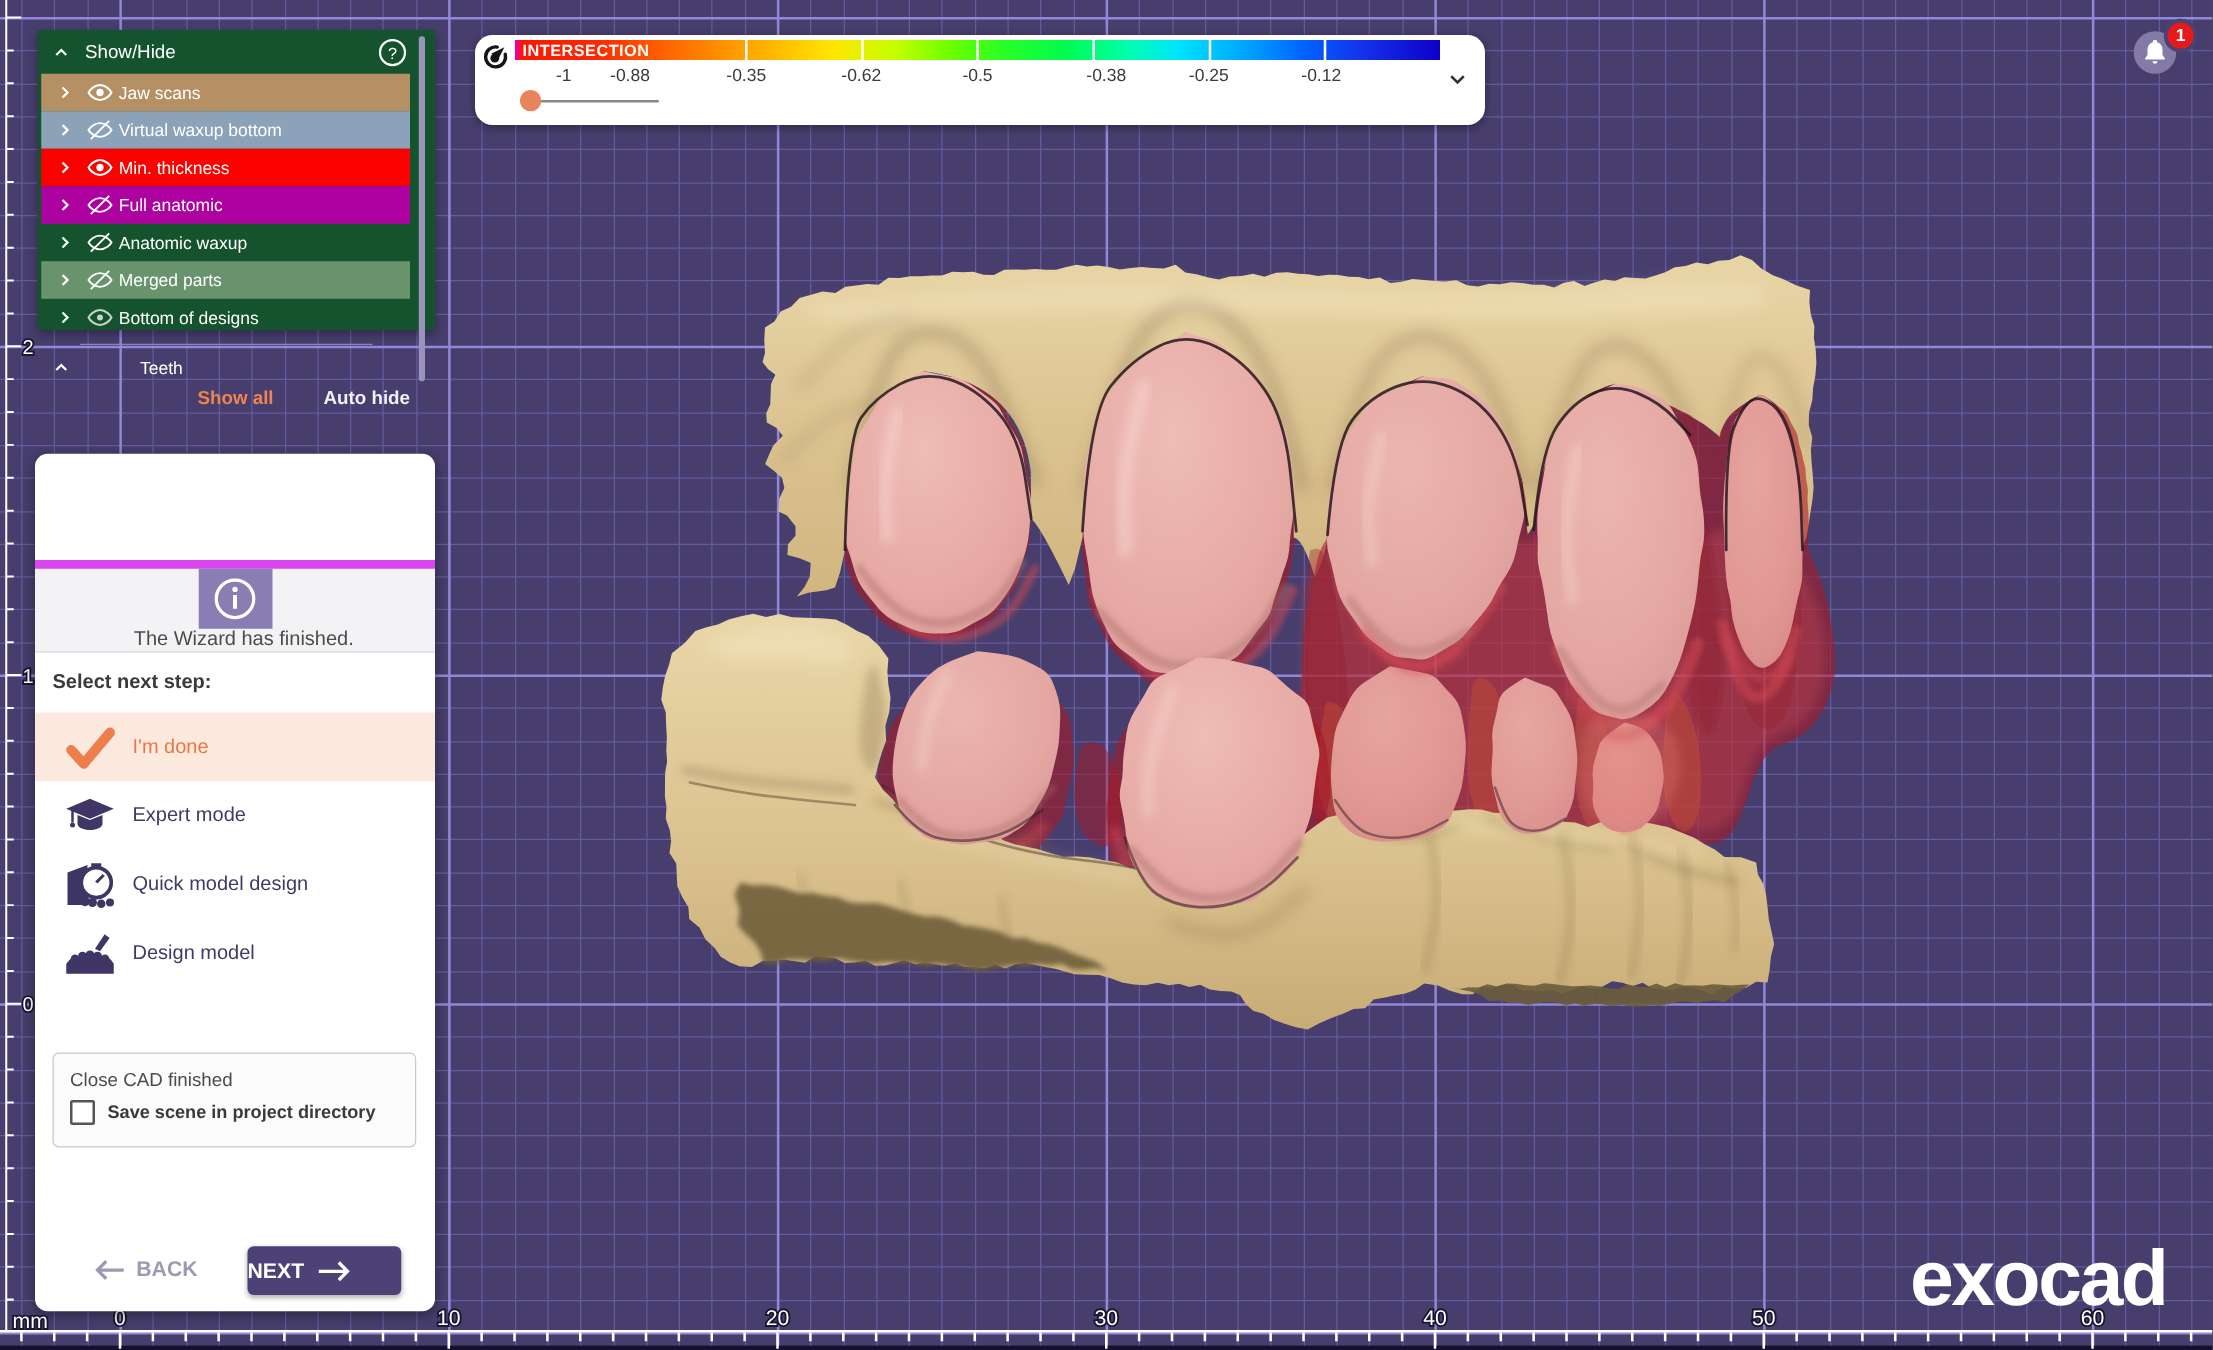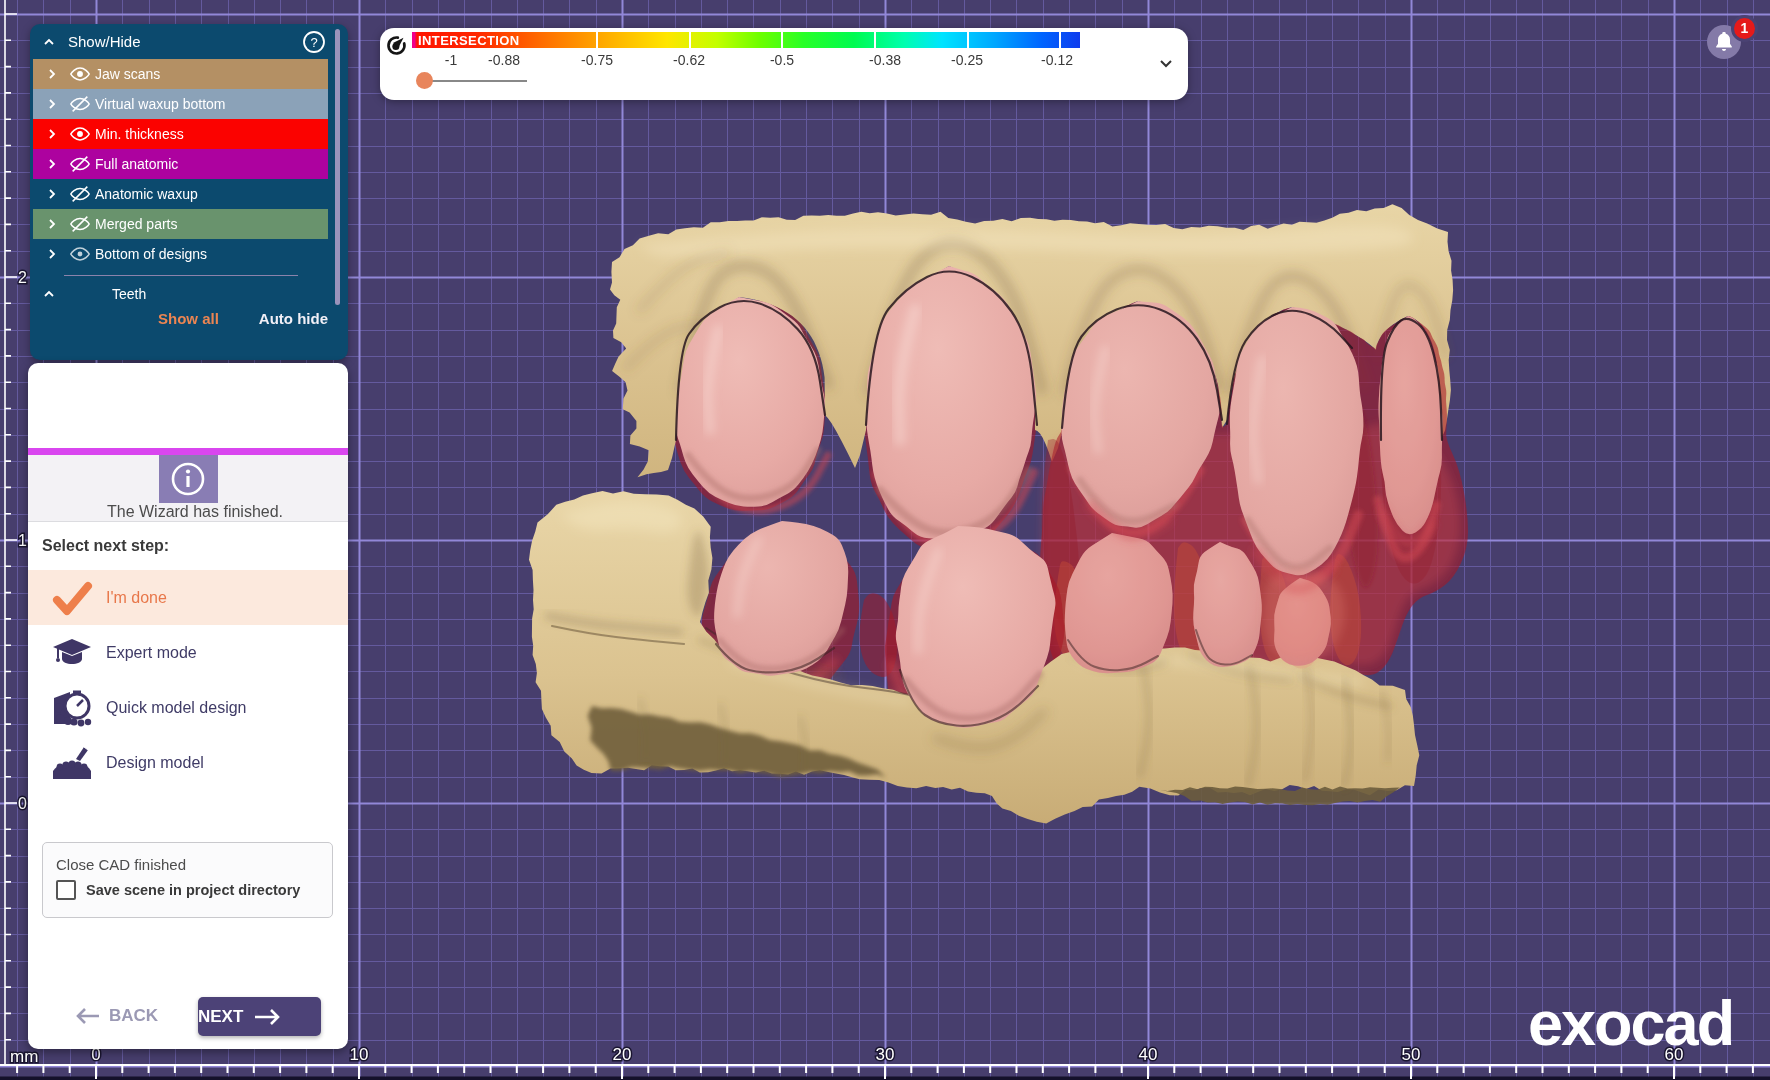--- a/index.html
+++ b/index.html
@@ -1,21 +1,21 @@
 <!DOCTYPE html>
 <html><head>
 <meta charset="utf-8">
 <style>
   html,body{margin:0;padding:0;width:1770px;height:1080px;overflow:hidden;
     background:#4a4273;font-family:"Liberation Sans",sans-serif;}
   #stage{position:absolute;inset:0;width:1770px;height:1080px;}
   #gridsvg{position:absolute;left:0;top:0;}
   
-  #shpanel{position:absolute;left:30px;top:24px;width:318px;height:336px;
-    background:#0c4a6e;border-radius:10px;box-shadow:0 3px 8px rgba(0,0,0,.35);color:#fff;}
+  #shpanel{position:absolute;left:30px;top:24px;width:318px;height:240px;
+    background:#14532d;border-radius:0;box-shadow:0 3px 8px rgba(0,0,0,.35);color:#fff;}
   #shpanel .hdr{display:flex;align-items:center;height:35px;padding:0 22px 0 14px;}
   #shpanel .hdr .t{font-size:15px;margin-left:14px;flex:1;}
   .shrow{display:flex;align-items:center;height:30px;padding-left:14px;width:281px;margin-left:3px;}
   .shrow .lbl{font-size:14px;margin-left:4px;}
   .chev{width:10px;height:10px;flex:0 0 10px;}
   .eye{width:22px;height:22px;flex:0 0 22px;margin-left:12px;}
   #shpanel .divider{height:1px;background:#8b83ab;margin:6px 50px 0 34px;}
   #shpanel .teeth{display:flex;align-items:center;padding-left:14px;height:28px;margin-top:4px;gap:44px;}
   #shpanel .teeth .t{font-size:14px;margin-left:14px;}
   #shpanel .foot{display:flex;margin-top:2px;}
@@ -44,21 +44,21 @@
   #closebox .l2{display:flex;align-items:center;margin:7px 0 0 13px;}
   #closebox .cb{width:16px;height:16px;border:2px solid #555;border-radius:2px;background:#fff;}
   #closebox .l2 .t{font-size:14.5px;font-weight:bold;color:#3a3a3a;margin-left:10px;}
   #backbtn{position:absolute;left:47px;top:643px;display:flex;align-items:center;color:#9b99b4;font-weight:bold;font-size:17px;}
   #nextbtn{position:absolute;left:170px;top:634px;width:123px;height:39px;background:#4c4277;border-radius:5px;
     display:flex;align-items:center;color:#fff;font-weight:bold;font-size:17px;box-shadow:0 2px 4px rgba(0,0,0,.3);}
   
   #icard{position:absolute;left:380px;top:28px;width:808px;height:72px;background:#fff;border-radius:14px;
     box-shadow:0 2px 8px rgba(0,0,0,.35);}
   #gico{position:absolute;left:3px;top:3px;width:29px;height:29px;}
-  #gbar{position:absolute;left:32px;top:4px;width:668px;height:16px;
+  #gbar{position:absolute;left:32px;top:4px;width:740px;height:16px;
     background:linear-gradient(90deg,#f0008c 0px,#f0008c 2.5px,#ff1500 5px,#ff2600 62px,#ff7200 135px,#ffae00 195px,#ffe600 255px,#c3ff00 305px,#6cff00 348px,#27ff27 392px,#00fb50 442px,#00ffae 492px,#00e4ff 530px,#00a8ff 582px,#0064ff 630px,#1430e8 680px,#0d00c8 740px);}
   #gbar .itxt{position:absolute;left:6px;top:1px;font-size:13px;font-weight:bold;color:#fff;letter-spacing:.4px;}
   .gtick{position:absolute;top:4px;width:2px;height:16px;background:#fff;}
   .glab{position:absolute;top:24px;font-size:14px;color:#3a3a3a;transform:translateX(-50%);}
   #gslider{position:absolute;left:37px;top:52px;width:110px;height:2px;background:#888;}
   #ghandle{position:absolute;left:36px;top:44px;width:17px;height:17px;border-radius:50%;background:#e8855c;}
   #gchev{position:absolute;right:14px;top:28px;width:16px;height:16px;}
   
   #bell{position:absolute;left:1707px;top:25px;width:34px;height:34px;border-radius:50%;background:#847aa8;}
   #badge{position:absolute;left:1731px;top:15px;width:21px;height:21px;border-radius:50%;background:#e51a1a;
@@ -238,21 +238,21 @@
         <span class="itxt">INTERSECTION</span>
       </div>
     <div class="gtick" style="left:216px"></div>
     <div class="gtick" style="left:309px"></div>
     <div class="gtick" style="left:401px"></div>
     <div class="gtick" style="left:494px"></div>
     <div class="gtick" style="left:587px"></div>
     <div class="gtick" style="left:679px"></div>
     <div class="glab" style="left:71px">-1</div>
     <div class="glab" style="left:124px">-0.88</div>
-    <div class="glab" style="left:217px">-0.75</div>
+    <div class="glab" style="left:217px">-0.35</div>
     <div class="glab" style="left:309px">-0.62</div>
     <div class="glab" style="left:402px">-0.5</div>
     <div class="glab" style="left:505px">-0.38</div>
     <div class="glab" style="left:587px">-0.25</div>
     <div class="glab" style="left:677px">-0.12</div>
     <div id="gslider"></div>
     <div id="ghandle"></div>
     <svg id="gchev" viewBox="0 0 16 16">
         <path d="M3 5 L8 10 L13 5" fill="none" stroke="#333" stroke-width="2"></path>
       </svg>

